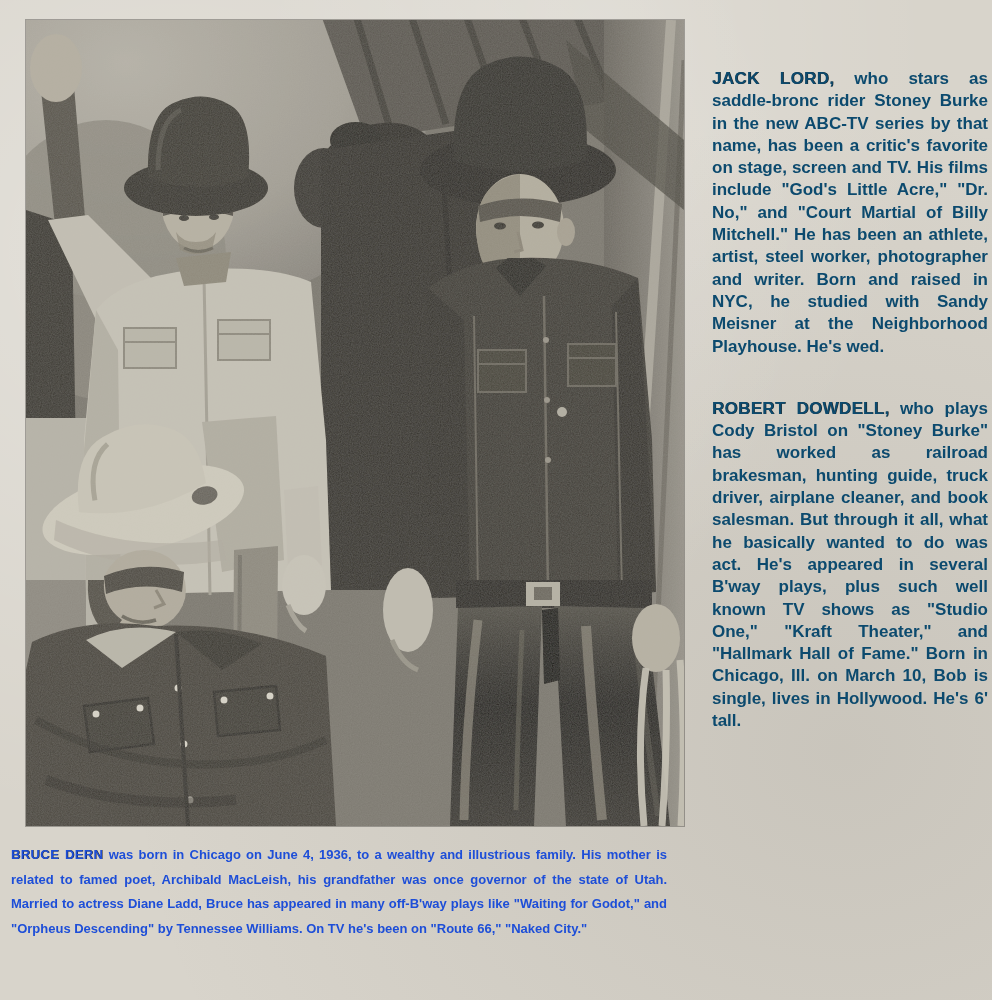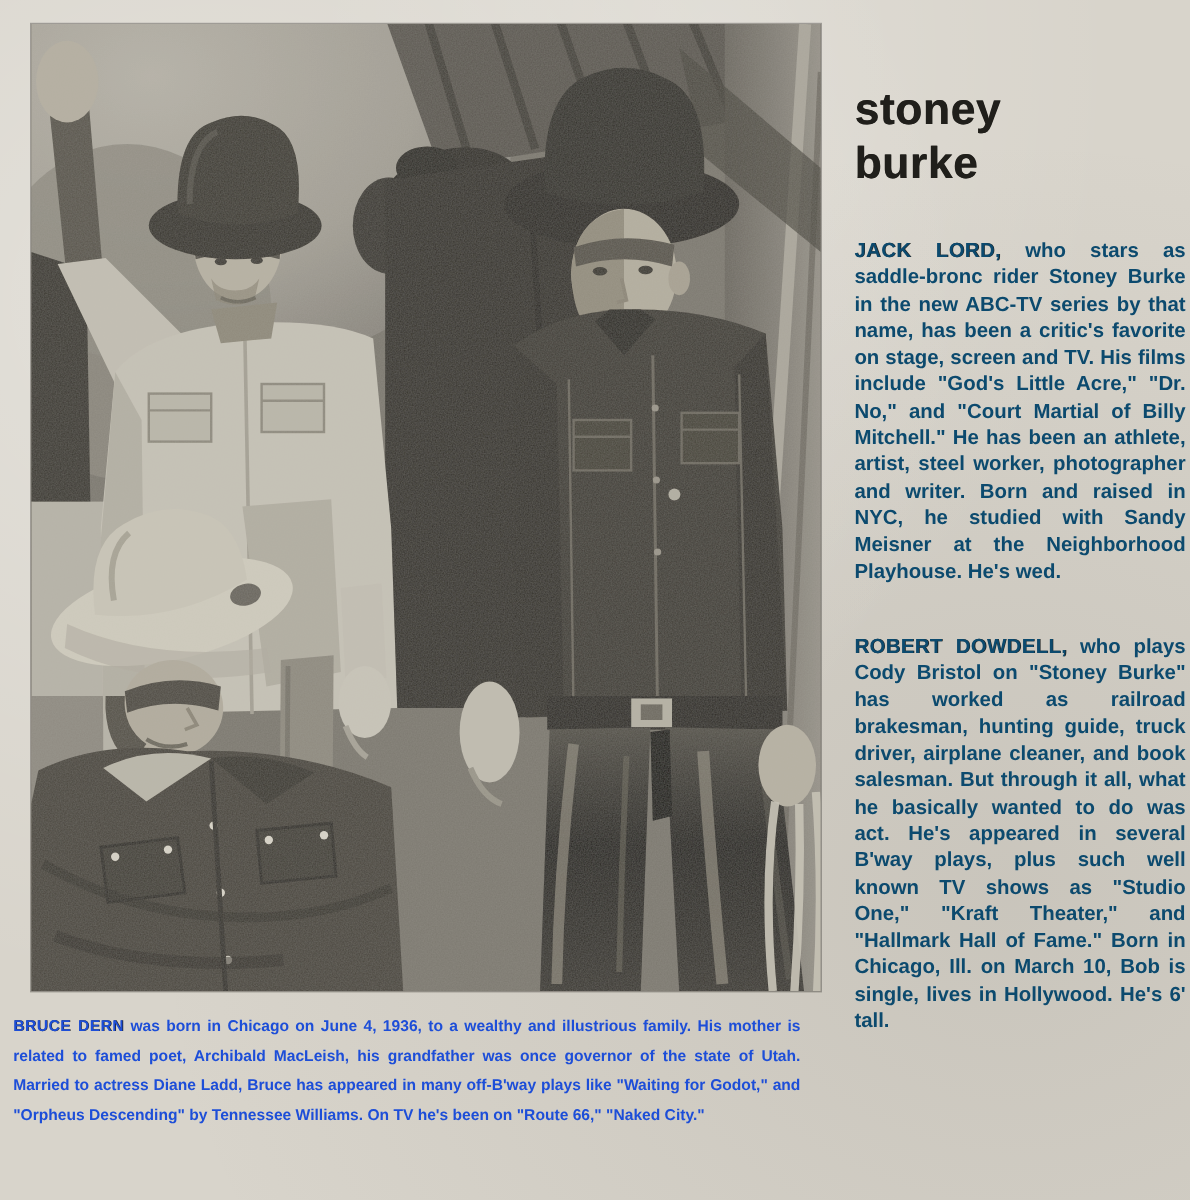--- a/index.html
+++ b/index.html
@@ -244,23 +244,19 @@
       <circle cx="164" cy="780" r="3.5" fill="#d8d4c8"></circle>
       <path d="M150,614 L162,806" stroke="#33302a" stroke-width="4" fill="none"></path>
       <path d="M10,700 Q80,740 160,744 Q240,748 300,720" stroke="#33302a" stroke-width="8" fill="none" opacity="0.6"></path>
       <path d="M20,760 Q100,790 210,780" stroke="#2b2822" stroke-width="10" fill="none" opacity="0.5"></path>
     </g>
   </g>
 </svg>
 </div>
 
 <div class="right-col">
-  <div class="mag-title">
-    <div>stoney</div>
-    <div>burke</div>
-  </div>
 
   <p class="article"><span class="lead">JACK LORD,</span><span> who stars as saddle-bronc rider Stoney Burke in the new ABC-TV series by that name, has been a critic's favorite on stage, screen and TV. His films include "God's Little Acre," "Dr. No," and "Court Martial of Billy Mitchell." He has been an athlete, artist, steel worker, photographer and writer. Born and raised in NYC, he studied with Sandy Meisner at the Neighborhood Playhouse. He's wed.</span></p>
 
   <p class="article"><span class="lead">ROBERT DOWDELL,</span><span> who plays Cody Bristol on "Stoney Burke" has worked as railroad brakesman, hunting guide, truck driver, airplane cleaner, and book salesman. But through it all, what he basically wanted to do was act. He's appeared in several B'way plays, plus such well known TV shows as "Studio One," "Kraft Theater," and "Hallmark Hall of Fame." Born in Chicago, Ill. on March 10, Bob is single, lives in Hollywood. He's 6' tall.</span></p>
 </div>
 
 <p class="caption"><span class="lead">BRUCE DERN</span><span> was born in Chicago on June 4, 1936, to a wealthy and illustrious family. His mother is related to famed poet, Archibald MacLeish, his grandfather was once governor of the state of Utah. Married to actress Diane Ladd, Bruce has appeared in many off-B'way plays like "Waiting for Godot," and "Orpheus Descending" by Tennessee Williams. On TV he's been on "Route 66," "Naked City."</span></p>
 
 </body></html>

